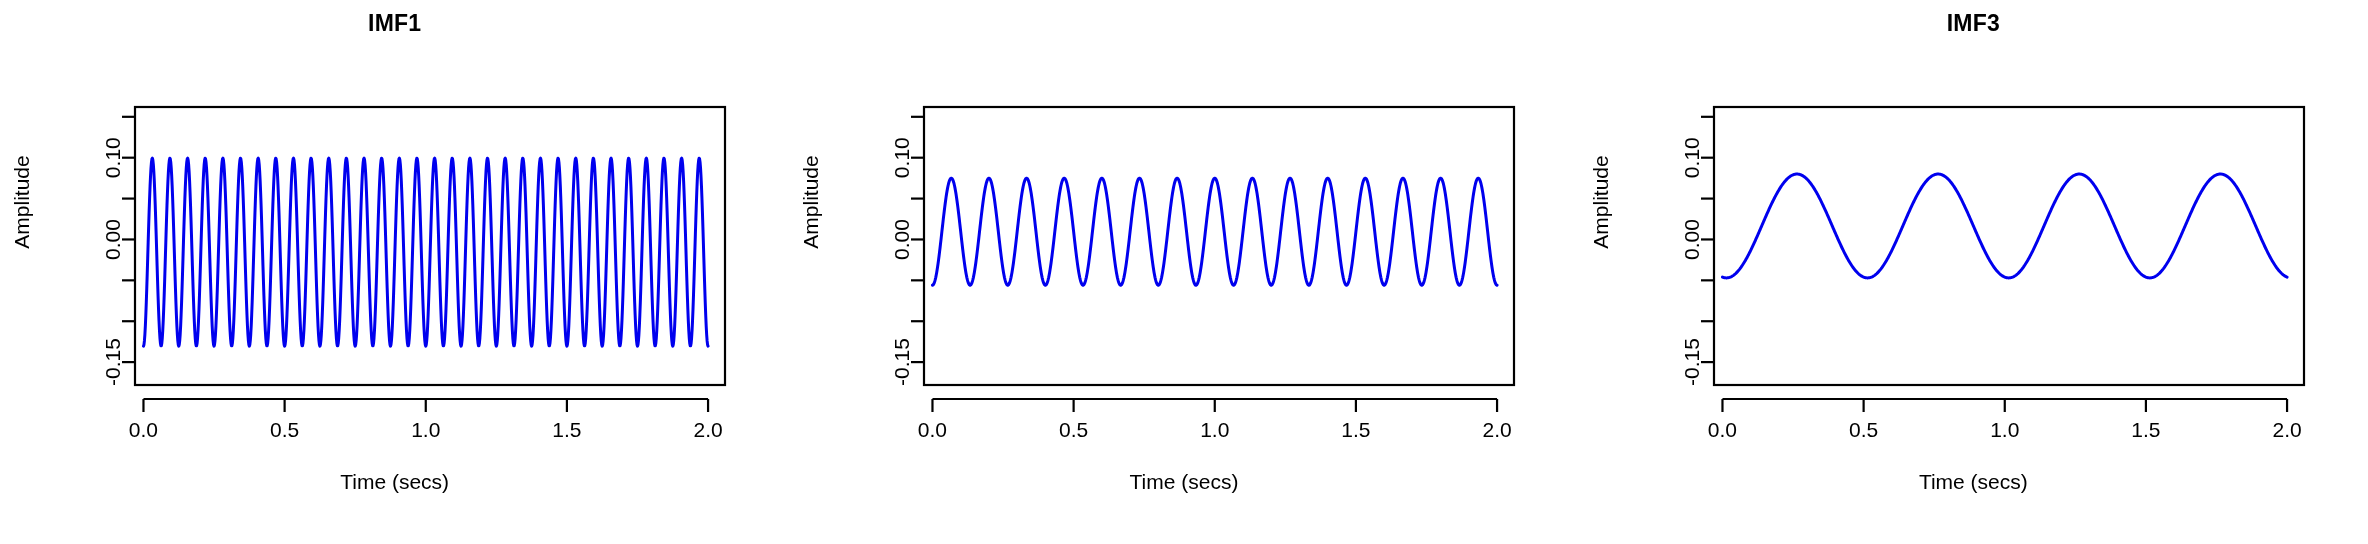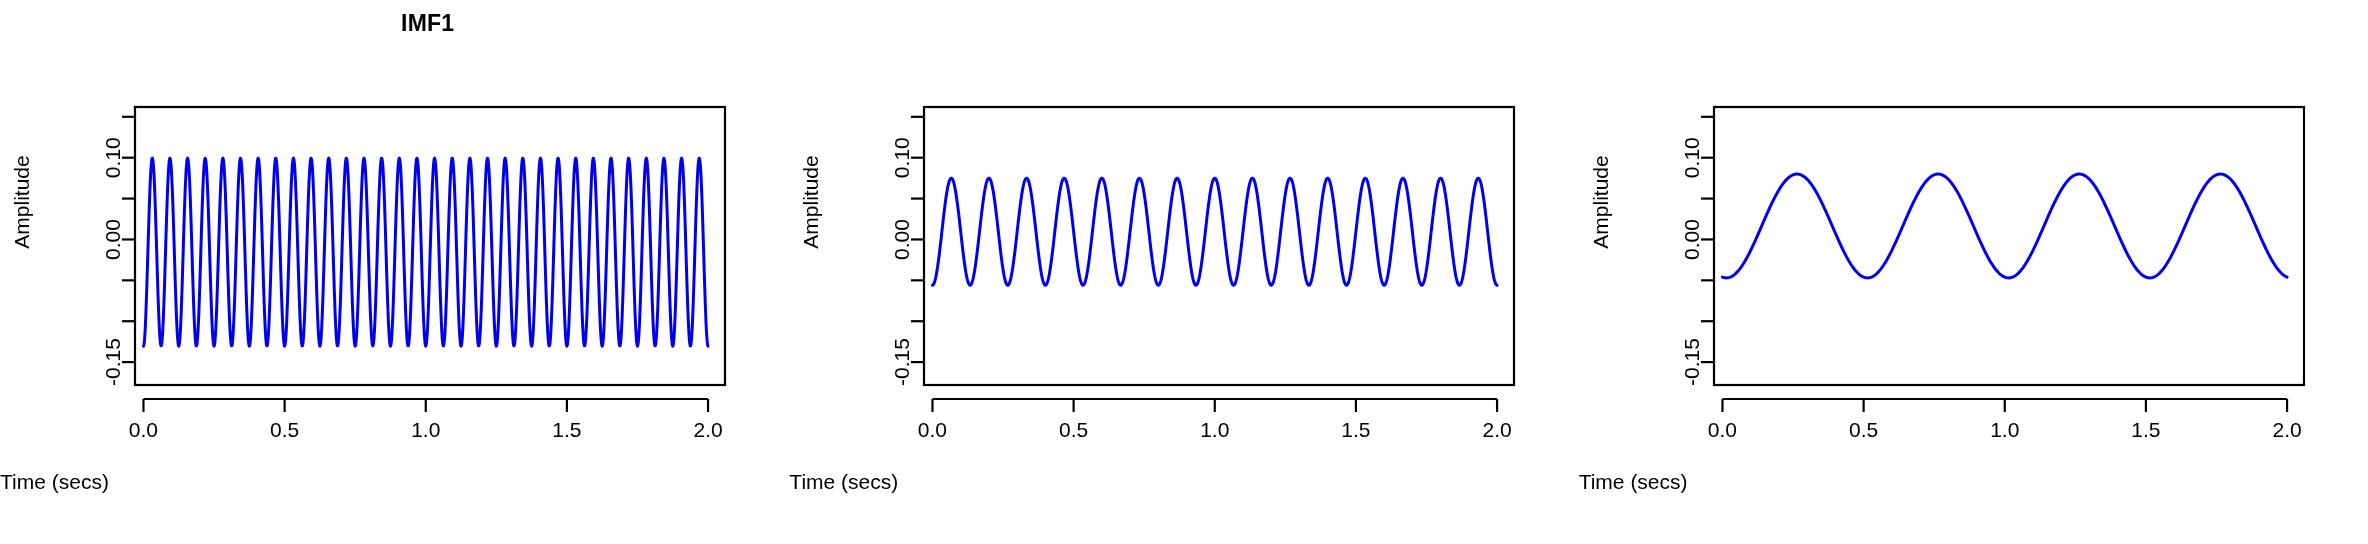--- a/index.html
+++ b/index.html
@@ -30,33 +30,32 @@
     position: absolute;
     top: 10px;
     left: 0;
     width: 100%;
     text-align: center;
     font-size: 23px;
     font-weight: bold;
     color: #000000;
     font-family: "Liberation Sans", sans-serif;
     letter-spacing: 0.2px;
-    padding-left: 33px;
   }
   .plot-svg {
     position: absolute;
     top: 0;
     left: 0;
   }
   .axis-label-x {
     position: absolute;
     left: 0;
     width: 100%;
     top: 470px;
-    text-align: left;
+    text-align: center;
     font-size: 21px;
     color: #000000;
   }
   .axis-label-y {
     position: absolute;
     left: -88px;
     top: 190px;
     width: 220px;
     text-align: center;
     font-size: 21px;
@@ -122,20 +121,21 @@
         <line x1="566.9138755980862" x2="566.9138755980862" y1="399" y2="412" stroke="#000000" stroke-width="2.2"></line>
         <text x="566.9138755980862" y="437" text-anchor="middle" font-family="&quot;Liberation Sans&quot;, sans-serif" font-size="21" fill="#000000">1.5</text>
         <line x1="708.0622009569378" x2="708.0622009569378" y1="399" y2="412" stroke="#000000" stroke-width="2.2"></line>
         <text x="708.0622009569378" y="437" text-anchor="middle" font-family="&quot;Liberation Sans&quot;, sans-serif" font-size="21" fill="#000000">2.0</text>
         <path d="M143.47 285.25 L143.94 285.08 L144.41 284.59 L144.88 283.77 L145.35 282.63 L145.82 281.17 L146.29 279.41 L146.76 277.36 L147.23 275.02 L147.70 272.42 L148.17 269.56 L148.64 266.47 L149.11 263.17 L149.59 259.67 L150.06 256.01 L150.53 252.19 L151.00 248.24 L151.47 244.19 L151.94 240.07 L152.41 235.89 L152.88 231.69 L153.35 227.49 L153.82 223.31 L154.29 219.19 L154.76 215.14 L155.23 211.20 L155.70 207.38 L156.17 203.71 L156.64 200.21 L157.11 196.91 L157.58 193.82 L158.05 190.97 L158.52 188.36 L159.00 186.03 L159.47 183.97 L159.94 182.21 L160.41 180.76 L160.88 179.62 L161.35 178.79 L161.82 178.30 L162.29 178.14 L162.76 178.30 L163.23 178.79 L163.70 179.62 L164.17 180.76 L164.64 182.21 L165.11 183.97 L165.58 186.03 L166.05 188.36 L166.52 190.97 L166.99 193.82 L167.46 196.91 L167.93 200.21 L168.41 203.71 L168.88 207.38 L169.35 211.20 L169.82 215.14 L170.29 219.19 L170.76 223.31 L171.23 227.49 L171.70 231.69 L172.17 235.89 L172.64 240.07 L173.11 244.19 L173.58 248.24 L174.05 252.19 L174.52 256.01 L174.99 259.67 L175.46 263.17 L175.93 266.47 L176.40 269.56 L176.87 272.42 L177.34 275.02 L177.81 277.36 L178.29 279.41 L178.76 281.17 L179.23 282.63 L179.70 283.77 L180.17 284.59 L180.64 285.08 L181.11 285.25 L181.58 285.08 L182.05 284.59 L182.52 283.77 L182.99 282.63 L183.46 281.17 L183.93 279.41 L184.40 277.36 L184.87 275.02 L185.34 272.42 L185.81 269.56 L186.28 266.47 L186.75 263.17 L187.22 259.67 L187.70 256.01 L188.17 252.19 L188.64 248.24 L189.11 244.19 L189.58 240.07 L190.05 235.89 L190.52 231.69 L190.99 227.49 L191.46 223.31 L191.93 219.19 L192.40 215.14 L192.87 211.20 L193.34 207.38 L193.81 203.71 L194.28 200.21 L194.75 196.91 L195.22 193.82 L195.69 190.97 L196.16 188.36 L196.63 186.03 L197.11 183.97 L197.58 182.21 L198.05 180.76 L198.52 179.62 L198.99 178.79 L199.46 178.30 L199.93 178.14 L200.40 178.30 L200.87 178.79 L201.34 179.62 L201.81 180.76 L202.28 182.21 L202.75 183.97 L203.22 186.03 L203.69 188.36 L204.16 190.97 L204.63 193.82 L205.10 196.91 L205.57 200.21 L206.04 203.71 L206.52 207.38 L206.99 211.20 L207.46 215.14 L207.93 219.19 L208.40 223.31 L208.87 227.49 L209.34 231.69 L209.81 235.89 L210.28 240.07 L210.75 244.19 L211.22 248.24 L211.69 252.19 L212.16 256.01 L212.63 259.67 L213.10 263.17 L213.57 266.47 L214.04 269.56 L214.51 272.42 L214.98 275.02 L215.45 277.36 L215.93 279.41 L216.40 281.17 L216.87 282.63 L217.34 283.77 L217.81 284.59 L218.28 285.08 L218.75 285.25 L219.22 285.08 L219.69 284.59 L220.16 283.77 L220.63 282.63 L221.10 281.17 L221.57 279.41 L222.04 277.36 L222.51 275.02 L222.98 272.42 L223.45 269.56 L223.92 266.47 L224.39 263.17 L224.86 259.67 L225.33 256.01 L225.81 252.19 L226.28 248.24 L226.75 244.19 L227.22 240.07 L227.69 235.89 L228.16 231.69 L228.63 227.49 L229.10 223.31 L229.57 219.19 L230.04 215.14 L230.51 211.20 L230.98 207.38 L231.45 203.71 L231.92 200.21 L232.39 196.91 L232.86 193.82 L233.33 190.97 L233.80 188.36 L234.27 186.03 L234.74 183.97 L235.22 182.21 L235.69 180.76 L236.16 179.62 L236.63 178.79 L237.10 178.30 L237.57 178.14 L238.04 178.30 L238.51 178.79 L238.98 179.62 L239.45 180.76 L239.92 182.21 L240.39 183.97 L240.86 186.03 L241.33 188.36 L241.80 190.97 L242.27 193.82 L242.74 196.91 L243.21 200.21 L243.68 203.71 L244.15 207.38 L244.63 211.20 L245.10 215.14 L245.57 219.19 L246.04 223.31 L246.51 227.49 L246.98 231.69 L247.45 235.89 L247.92 240.07 L248.39 244.19 L248.86 248.24 L249.33 252.19 L249.80 256.01 L250.27 259.67 L250.74 263.17 L251.21 266.47 L251.68 269.56 L252.15 272.42 L252.62 275.02 L253.09 277.36 L253.56 279.41 L254.04 281.17 L254.51 282.63 L254.98 283.77 L255.45 284.59 L255.92 285.08 L256.39 285.25 L256.86 285.08 L257.33 284.59 L257.80 283.77 L258.27 282.63 L258.74 281.17 L259.21 279.41 L259.68 277.36 L260.15 275.02 L260.62 272.42 L261.09 269.56 L261.56 266.47 L262.03 263.17 L262.50 259.67 L262.97 256.01 L263.44 252.19 L263.92 248.24 L264.39 244.19 L264.86 240.07 L265.33 235.89 L265.80 231.69 L266.27 227.49 L266.74 223.31 L267.21 219.19 L267.68 215.14 L268.15 211.20 L268.62 207.38 L269.09 203.71 L269.56 200.21 L270.03 196.91 L270.50 193.82 L270.97 190.97 L271.44 188.36 L271.91 186.03 L272.38 183.97 L272.85 182.21 L273.33 180.76 L273.80 179.62 L274.27 178.79 L274.74 178.30 L275.21 178.14 L275.68 178.30 L276.15 178.79 L276.62 179.62 L277.09 180.76 L277.56 182.21 L278.03 183.97 L278.50 186.03 L278.97 188.36 L279.44 190.97 L279.91 193.82 L280.38 196.91 L280.85 200.21 L281.32 203.71 L281.79 207.38 L282.26 211.20 L282.74 215.14 L283.21 219.19 L283.68 223.31 L284.15 227.49 L284.62 231.69 L285.09 235.89 L285.56 240.07 L286.03 244.19 L286.50 248.24 L286.97 252.19 L287.44 256.01 L287.91 259.67 L288.38 263.17 L288.85 266.47 L289.32 269.56 L289.79 272.42 L290.26 275.02 L290.73 277.36 L291.20 279.41 L291.67 281.17 L292.15 282.63 L292.62 283.77 L293.09 284.59 L293.56 285.08 L294.03 285.25 L294.50 285.08 L294.97 284.59 L295.44 283.77 L295.91 282.63 L296.38 281.17 L296.85 279.41 L297.32 277.36 L297.79 275.02 L298.26 272.42 L298.73 269.56 L299.20 266.47 L299.67 263.17 L300.14 259.67 L300.61 256.01 L301.08 252.19 L301.56 248.24 L302.03 244.19 L302.50 240.07 L302.97 235.89 L303.44 231.69 L303.91 227.49 L304.38 223.31 L304.85 219.19 L305.32 215.14 L305.79 211.20 L306.26 207.38 L306.73 203.71 L307.20 200.21 L307.67 196.91 L308.14 193.82 L308.61 190.97 L309.08 188.36 L309.55 186.03 L310.02 183.97 L310.49 182.21 L310.96 180.76 L311.44 179.62 L311.91 178.79 L312.38 178.30 L312.85 178.14 L313.32 178.30 L313.79 178.79 L314.26 179.62 L314.73 180.76 L315.20 182.21 L315.67 183.97 L316.14 186.03 L316.61 188.36 L317.08 190.97 L317.55 193.82 L318.02 196.91 L318.49 200.21 L318.96 203.71 L319.43 207.38 L319.90 211.20 L320.37 215.14 L320.85 219.19 L321.32 223.31 L321.79 227.49 L322.26 231.69 L322.73 235.89 L323.20 240.07 L323.67 244.19 L324.14 248.24 L324.61 252.19 L325.08 256.01 L325.55 259.67 L326.02 263.17 L326.49 266.47 L326.96 269.56 L327.43 272.42 L327.90 275.02 L328.37 277.36 L328.84 279.41 L329.31 281.17 L329.78 282.63 L330.26 283.77 L330.73 284.59 L331.20 285.08 L331.67 285.25 L332.14 285.08 L332.61 284.59 L333.08 283.77 L333.55 282.63 L334.02 281.17 L334.49 279.41 L334.96 277.36 L335.43 275.02 L335.90 272.42 L336.37 269.56 L336.84 266.47 L337.31 263.17 L337.78 259.67 L338.25 256.01 L338.72 252.19 L339.19 248.24 L339.67 244.19 L340.14 240.07 L340.61 235.89 L341.08 231.69 L341.55 227.49 L342.02 223.31 L342.49 219.19 L342.96 215.14 L343.43 211.20 L343.90 207.38 L344.37 203.71 L344.84 200.21 L345.31 196.91 L345.78 193.82 L346.25 190.97 L346.72 188.36 L347.19 186.03 L347.66 183.97 L348.13 182.21 L348.60 180.76 L349.07 179.62 L349.55 178.79 L350.02 178.30 L350.49 178.14 L350.96 178.30 L351.43 178.79 L351.90 179.62 L352.37 180.76 L352.84 182.21 L353.31 183.97 L353.78 186.03 L354.25 188.36 L354.72 190.97 L355.19 193.82 L355.66 196.91 L356.13 200.21 L356.60 203.71 L357.07 207.38 L357.54 211.20 L358.01 215.14 L358.48 219.19 L358.96 223.31 L359.43 227.49 L359.90 231.69 L360.37 235.89 L360.84 240.07 L361.31 244.19 L361.78 248.24 L362.25 252.19 L362.72 256.01 L363.19 259.67 L363.66 263.17 L364.13 266.47 L364.60 269.56 L365.07 272.42 L365.54 275.02 L366.01 277.36 L366.48 279.41 L366.95 281.17 L367.42 282.63 L367.89 283.77 L368.37 284.59 L368.84 285.08 L369.31 285.25 L369.78 285.08 L370.25 284.59 L370.72 283.77 L371.19 282.63 L371.66 281.17 L372.13 279.41 L372.60 277.36 L373.07 275.02 L373.54 272.42 L374.01 269.56 L374.48 266.47 L374.95 263.17 L375.42 259.67 L375.89 256.01 L376.36 252.19 L376.83 248.24 L377.30 244.19 L377.78 240.07 L378.25 235.89 L378.72 231.69 L379.19 227.49 L379.66 223.31 L380.13 219.19 L380.60 215.14 L381.07 211.20 L381.54 207.38 L382.01 203.71 L382.48 200.21 L382.95 196.91 L383.42 193.82 L383.89 190.97 L384.36 188.36 L384.83 186.03 L385.30 183.97 L385.77 182.21 L386.24 180.76 L386.71 179.62 L387.19 178.79 L387.66 178.30 L388.13 178.14 L388.60 178.30 L389.07 178.79 L389.54 179.62 L390.01 180.76 L390.48 182.21 L390.95 183.97 L391.42 186.03 L391.89 188.36 L392.36 190.97 L392.83 193.82 L393.30 196.91 L393.77 200.21 L394.24 203.71 L394.71 207.38 L395.18 211.20 L395.65 215.14 L396.12 219.19 L396.59 223.31 L397.07 227.49 L397.54 231.69 L398.01 235.89 L398.48 240.07 L398.95 244.19 L399.42 248.24 L399.89 252.19 L400.36 256.01 L400.83 259.67 L401.30 263.17 L401.77 266.47 L402.24 269.56 L402.71 272.42 L403.18 275.02 L403.65 277.36 L404.12 279.41 L404.59 281.17 L405.06 282.63 L405.53 283.77 L406.00 284.59 L406.48 285.08 L406.95 285.25 L407.42 285.08 L407.89 284.59 L408.36 283.77 L408.83 282.63 L409.30 281.17 L409.77 279.41 L410.24 277.36 L410.71 275.02 L411.18 272.42 L411.65 269.56 L412.12 266.47 L412.59 263.17 L413.06 259.67 L413.53 256.01 L414.00 252.19 L414.47 248.24 L414.94 244.19 L415.41 240.07 L415.89 235.89 L416.36 231.69 L416.83 227.49 L417.30 223.31 L417.77 219.19 L418.24 215.14 L418.71 211.20 L419.18 207.38 L419.65 203.71 L420.12 200.21 L420.59 196.91 L421.06 193.82 L421.53 190.97 L422.00 188.36 L422.47 186.03 L422.94 183.97 L423.41 182.21 L423.88 180.76 L424.35 179.62 L424.82 178.79 L425.30 178.30 L425.77 178.14 L426.24 178.30 L426.71 178.79 L427.18 179.62 L427.65 180.76 L428.12 182.21 L428.59 183.97 L429.06 186.03 L429.53 188.36 L430.00 190.97 L430.47 193.82 L430.94 196.91 L431.41 200.21 L431.88 203.71 L432.35 207.38 L432.82 211.20 L433.29 215.14 L433.76 219.19 L434.23 223.31 L434.70 227.49 L435.18 231.69 L435.65 235.89 L436.12 240.07 L436.59 244.19 L437.06 248.24 L437.53 252.19 L438.00 256.01 L438.47 259.67 L438.94 263.17 L439.41 266.47 L439.88 269.56 L440.35 272.42 L440.82 275.02 L441.29 277.36 L441.76 279.41 L442.23 281.17 L442.70 282.63 L443.17 283.77 L443.64 284.59 L444.11 285.08 L444.59 285.25 L445.06 285.08 L445.53 284.59 L446.00 283.77 L446.47 282.63 L446.94 281.17 L447.41 279.41 L447.88 277.36 L448.35 275.02 L448.82 272.42 L449.29 269.56 L449.76 266.47 L450.23 263.17 L450.70 259.67 L451.17 256.01 L451.64 252.19 L452.11 248.24 L452.58 244.19 L453.05 240.07 L453.52 235.89 L454.00 231.69 L454.47 227.49 L454.94 223.31 L455.41 219.19 L455.88 215.14 L456.35 211.20 L456.82 207.38 L457.29 203.71 L457.76 200.21 L458.23 196.91 L458.70 193.82 L459.17 190.97 L459.64 188.36 L460.11 186.03 L460.58 183.97 L461.05 182.21 L461.52 180.76 L461.99 179.62 L462.46 178.79 L462.93 178.30 L463.41 178.14 L463.88 178.30 L464.35 178.79 L464.82 179.62 L465.29 180.76 L465.76 182.21 L466.23 183.97 L466.70 186.03 L467.17 188.36 L467.64 190.97 L468.11 193.82 L468.58 196.91 L469.05 200.21 L469.52 203.71 L469.99 207.38 L470.46 211.20 L470.93 215.14 L471.40 219.19 L471.87 223.31 L472.34 227.49 L472.81 231.69 L473.29 235.89 L473.76 240.07 L474.23 244.19 L474.70 248.24 L475.17 252.19 L475.64 256.01 L476.11 259.67 L476.58 263.17 L477.05 266.47 L477.52 269.56 L477.99 272.42 L478.46 275.02 L478.93 277.36 L479.40 279.41 L479.87 281.17 L480.34 282.63 L480.81 283.77 L481.28 284.59 L481.75 285.08 L482.22 285.25 L482.70 285.08 L483.17 284.59 L483.64 283.77 L484.11 282.63 L484.58 281.17 L485.05 279.41 L485.52 277.36 L485.99 275.02 L486.46 272.42 L486.93 269.56 L487.40 266.47 L487.87 263.17 L488.34 259.67 L488.81 256.01 L489.28 252.19 L489.75 248.24 L490.22 244.19 L490.69 240.07 L491.16 235.89 L491.63 231.69 L492.11 227.49 L492.58 223.31 L493.05 219.19 L493.52 215.14 L493.99 211.20 L494.46 207.38 L494.93 203.71 L495.40 200.21 L495.87 196.91 L496.34 193.82 L496.81 190.97 L497.28 188.36 L497.75 186.03 L498.22 183.97 L498.69 182.21 L499.16 180.76 L499.63 179.62 L500.10 178.79 L500.57 178.30 L501.04 178.14 L501.52 178.30 L501.99 178.79 L502.46 179.62 L502.93 180.76 L503.40 182.21 L503.87 183.97 L504.34 186.03 L504.81 188.36 L505.28 190.97 L505.75 193.82 L506.22 196.91 L506.69 200.21 L507.16 203.71 L507.63 207.38 L508.10 211.20 L508.57 215.14 L509.04 219.19 L509.51 223.31 L509.98 227.49 L510.45 231.69 L510.93 235.89 L511.40 240.07 L511.87 244.19 L512.34 248.24 L512.81 252.19 L513.28 256.01 L513.75 259.67 L514.22 263.17 L514.69 266.47 L515.16 269.56 L515.63 272.42 L516.10 275.02 L516.57 277.36 L517.04 279.41 L517.51 281.17 L517.98 282.63 L518.45 283.77 L518.92 284.59 L519.39 285.08 L519.86 285.25 L520.33 285.08 L520.81 284.59 L521.28 283.77 L521.75 282.63 L522.22 281.17 L522.69 279.41 L523.16 277.36 L523.63 275.02 L524.10 272.42 L524.57 269.56 L525.04 266.47 L525.51 263.17 L525.98 259.67 L526.45 256.01 L526.92 252.19 L527.39 248.24 L527.86 244.19 L528.33 240.07 L528.80 235.89 L529.27 231.69 L529.74 227.49 L530.22 223.31 L530.69 219.19 L531.16 215.14 L531.63 211.20 L532.10 207.38 L532.57 203.71 L533.04 200.21 L533.51 196.91 L533.98 193.82 L534.45 190.97 L534.92 188.36 L535.39 186.03 L535.86 183.97 L536.33 182.21 L536.80 180.76 L537.27 179.62 L537.74 178.79 L538.21 178.30 L538.68 178.14 L539.15 178.30 L539.63 178.79 L540.10 179.62 L540.57 180.76 L541.04 182.21 L541.51 183.97 L541.98 186.03 L542.45 188.36 L542.92 190.97 L543.39 193.82 L543.86 196.91 L544.33 200.21 L544.80 203.71 L545.27 207.38 L545.74 211.20 L546.21 215.14 L546.68 219.19 L547.15 223.31 L547.62 227.49 L548.09 231.69 L548.56 235.89 L549.04 240.07 L549.51 244.19 L549.98 248.24 L550.45 252.19 L550.92 256.01 L551.39 259.67 L551.86 263.17 L552.33 266.47 L552.80 269.56 L553.27 272.42 L553.74 275.02 L554.21 277.36 L554.68 279.41 L555.15 281.17 L555.62 282.63 L556.09 283.77 L556.56 284.59 L557.03 285.08 L557.50 285.25 L557.97 285.08 L558.44 284.59 L558.92 283.77 L559.39 282.63 L559.86 281.17 L560.33 279.41 L560.80 277.36 L561.27 275.02 L561.74 272.42 L562.21 269.56 L562.68 266.47 L563.15 263.17 L563.62 259.67 L564.09 256.01 L564.56 252.19 L565.03 248.24 L565.50 244.19 L565.97 240.07 L566.44 235.89 L566.91 231.69 L567.38 227.49 L567.85 223.31 L568.33 219.19 L568.80 215.14 L569.27 211.20 L569.74 207.38 L570.21 203.71 L570.68 200.21 L571.15 196.91 L571.62 193.82 L572.09 190.97 L572.56 188.36 L573.03 186.03 L573.50 183.97 L573.97 182.21 L574.44 180.76 L574.91 179.62 L575.38 178.79 L575.85 178.30 L576.32 178.14 L576.79 178.30 L577.26 178.79 L577.74 179.62 L578.21 180.76 L578.68 182.21 L579.15 183.97 L579.62 186.03 L580.09 188.36 L580.56 190.97 L581.03 193.82 L581.50 196.91 L581.97 200.21 L582.44 203.71 L582.91 207.38 L583.38 211.20 L583.85 215.14 L584.32 219.19 L584.79 223.31 L585.26 227.49 L585.73 231.69 L586.20 235.89 L586.67 240.07 L587.15 244.19 L587.62 248.24 L588.09 252.19 L588.56 256.01 L589.03 259.67 L589.50 263.17 L589.97 266.47 L590.44 269.56 L590.91 272.42 L591.38 275.02 L591.85 277.36 L592.32 279.41 L592.79 281.17 L593.26 282.63 L593.73 283.77 L594.20 284.59 L594.67 285.08 L595.14 285.25 L595.61 285.08 L596.08 284.59 L596.56 283.77 L597.03 282.63 L597.50 281.17 L597.97 279.41 L598.44 277.36 L598.91 275.02 L599.38 272.42 L599.85 269.56 L600.32 266.47 L600.79 263.17 L601.26 259.67 L601.73 256.01 L602.20 252.19 L602.67 248.24 L603.14 244.19 L603.61 240.07 L604.08 235.89 L604.55 231.69 L605.02 227.49 L605.49 223.31 L605.96 219.19 L606.44 215.14 L606.91 211.20 L607.38 207.38 L607.85 203.71 L608.32 200.21 L608.79 196.91 L609.26 193.82 L609.73 190.97 L610.20 188.36 L610.67 186.03 L611.14 183.97 L611.61 182.21 L612.08 180.76 L612.55 179.62 L613.02 178.79 L613.49 178.30 L613.96 178.14 L614.43 178.30 L614.90 178.79 L615.37 179.62 L615.85 180.76 L616.32 182.21 L616.79 183.97 L617.26 186.03 L617.73 188.36 L618.20 190.97 L618.67 193.82 L619.14 196.91 L619.61 200.21 L620.08 203.71 L620.55 207.38 L621.02 211.20 L621.49 215.14 L621.96 219.19 L622.43 223.31 L622.90 227.49 L623.37 231.69 L623.84 235.89 L624.31 240.07 L624.78 244.19 L625.26 248.24 L625.73 252.19 L626.20 256.01 L626.67 259.67 L627.14 263.17 L627.61 266.47 L628.08 269.56 L628.55 272.42 L629.02 275.02 L629.49 277.36 L629.96 279.41 L630.43 281.17 L630.90 282.63 L631.37 283.77 L631.84 284.59 L632.31 285.08 L632.78 285.25 L633.25 285.08 L633.72 284.59 L634.19 283.77 L634.67 282.63 L635.14 281.17 L635.61 279.41 L636.08 277.36 L636.55 275.02 L637.02 272.42 L637.49 269.56 L637.96 266.47 L638.43 263.17 L638.90 259.67 L639.37 256.01 L639.84 252.19 L640.31 248.24 L640.78 244.19 L641.25 240.07 L641.72 235.89 L642.19 231.69 L642.66 227.49 L643.13 223.31 L643.60 219.19 L644.07 215.14 L644.55 211.20 L645.02 207.38 L645.49 203.71 L645.96 200.21 L646.43 196.91 L646.90 193.82 L647.37 190.97 L647.84 188.36 L648.31 186.03 L648.78 183.97 L649.25 182.21 L649.72 180.76 L650.19 179.62 L650.66 178.79 L651.13 178.30 L651.60 178.14 L652.07 178.30 L652.54 178.79 L653.01 179.62 L653.48 180.76 L653.96 182.21 L654.43 183.97 L654.90 186.03 L655.37 188.36 L655.84 190.97 L656.31 193.82 L656.78 196.91 L657.25 200.21 L657.72 203.71 L658.19 207.38 L658.66 211.20 L659.13 215.14 L659.60 219.19 L660.07 223.31 L660.54 227.49 L661.01 231.69 L661.48 235.89 L661.95 240.07 L662.42 244.19 L662.89 248.24 L663.37 252.19 L663.84 256.01 L664.31 259.67 L664.78 263.17 L665.25 266.47 L665.72 269.56 L666.19 272.42 L666.66 275.02 L667.13 277.36 L667.60 279.41 L668.07 281.17 L668.54 282.63 L669.01 283.77 L669.48 284.59 L669.95 285.08 L670.42 285.25 L670.89 285.08 L671.36 284.59 L671.83 283.77 L672.30 282.63 L672.78 281.17 L673.25 279.41 L673.72 277.36 L674.19 275.02 L674.66 272.42 L675.13 269.56 L675.60 266.47 L676.07 263.17 L676.54 259.67 L677.01 256.01 L677.48 252.19 L677.95 248.24 L678.42 244.19 L678.89 240.07 L679.36 235.89 L679.83 231.69 L680.30 227.49 L680.77 223.31 L681.24 219.19 L681.71 215.14 L682.19 211.20 L682.66 207.38 L683.13 203.71 L683.60 200.21 L684.07 196.91 L684.54 193.82 L685.01 190.97 L685.48 188.36 L685.95 186.03 L686.42 183.97 L686.89 182.21 L687.36 180.76 L687.83 179.62 L688.30 178.79 L688.77 178.30 L689.24 178.14 L689.71 178.30 L690.18 178.79 L690.65 179.62 L691.12 180.76 L691.59 182.21 L692.07 183.97 L692.54 186.03 L693.01 188.36 L693.48 190.97 L693.95 193.82 L694.42 196.91 L694.89 200.21 L695.36 203.71 L695.83 207.38 L696.30 211.20 L696.77 215.14 L697.24 219.19 L697.71 223.31 L698.18 227.49 L698.65 231.69 L699.12 235.89 L699.59 240.07 L700.06 244.19 L700.53 248.24 L701.00 252.19 L701.48 256.01 L701.95 259.67 L702.42 263.17 L702.89 266.47 L703.36 269.56 L703.83 272.42 L704.30 275.02 L704.77 277.36 L705.24 279.41 L705.71 281.17 L706.18 282.63 L706.65 283.77 L707.12 284.59 L707.59 285.08 L708.06 285.25" fill="none" stroke="#0000EE" stroke-width="3" stroke-linejoin="round" stroke-linecap="round"></path>
       </svg>
       <div class="axis-label-x">Time (secs)</div>
       <div class="axis-label-y">Amplitude</div>
     </div>
     <div class="panel">
+      <div class="panel-title">IMF3</div>
       <svg class="plot-svg" width="789.3333" height="544">
         <rect x="135" y="107" width="590" height="278" fill="none" stroke="#000000" stroke-width="2.2"></rect>
         <line x1="122" x2="135" y1="116.81176470588235" y2="116.81176470588235" stroke="#000000" stroke-width="2.2"></line>
         <line x1="122" x2="135" y1="157.6941176470588" y2="157.6941176470588" stroke="#000000" stroke-width="2.2"></line>
         <text x="113" y="157.6941176470588" text-anchor="middle" dominant-baseline="central" transform="rotate(-90 113 157.6941176470588)" font-family="&quot;Liberation Sans&quot;, sans-serif" font-size="21" fill="#000000">0.10</text>
         <line x1="122" x2="135" y1="198.5764705882353" y2="198.5764705882353" stroke="#000000" stroke-width="2.2"></line>
         <line x1="122" x2="135" y1="239.45882352941175" y2="239.45882352941175" stroke="#000000" stroke-width="2.2"></line>
         <text x="113" y="239.45882352941175" text-anchor="middle" dominant-baseline="central" transform="rotate(-90 113 239.45882352941175)" font-family="&quot;Liberation Sans&quot;, sans-serif" font-size="21" fill="#000000">0.00</text>
         <line x1="122" x2="135" y1="280.3411764705882" y2="280.3411764705882" stroke="#000000" stroke-width="2.2"></line>
         <line x1="122" x2="135" y1="321.22352941176473" y2="321.22352941176473" stroke="#000000" stroke-width="2.2"></line>

